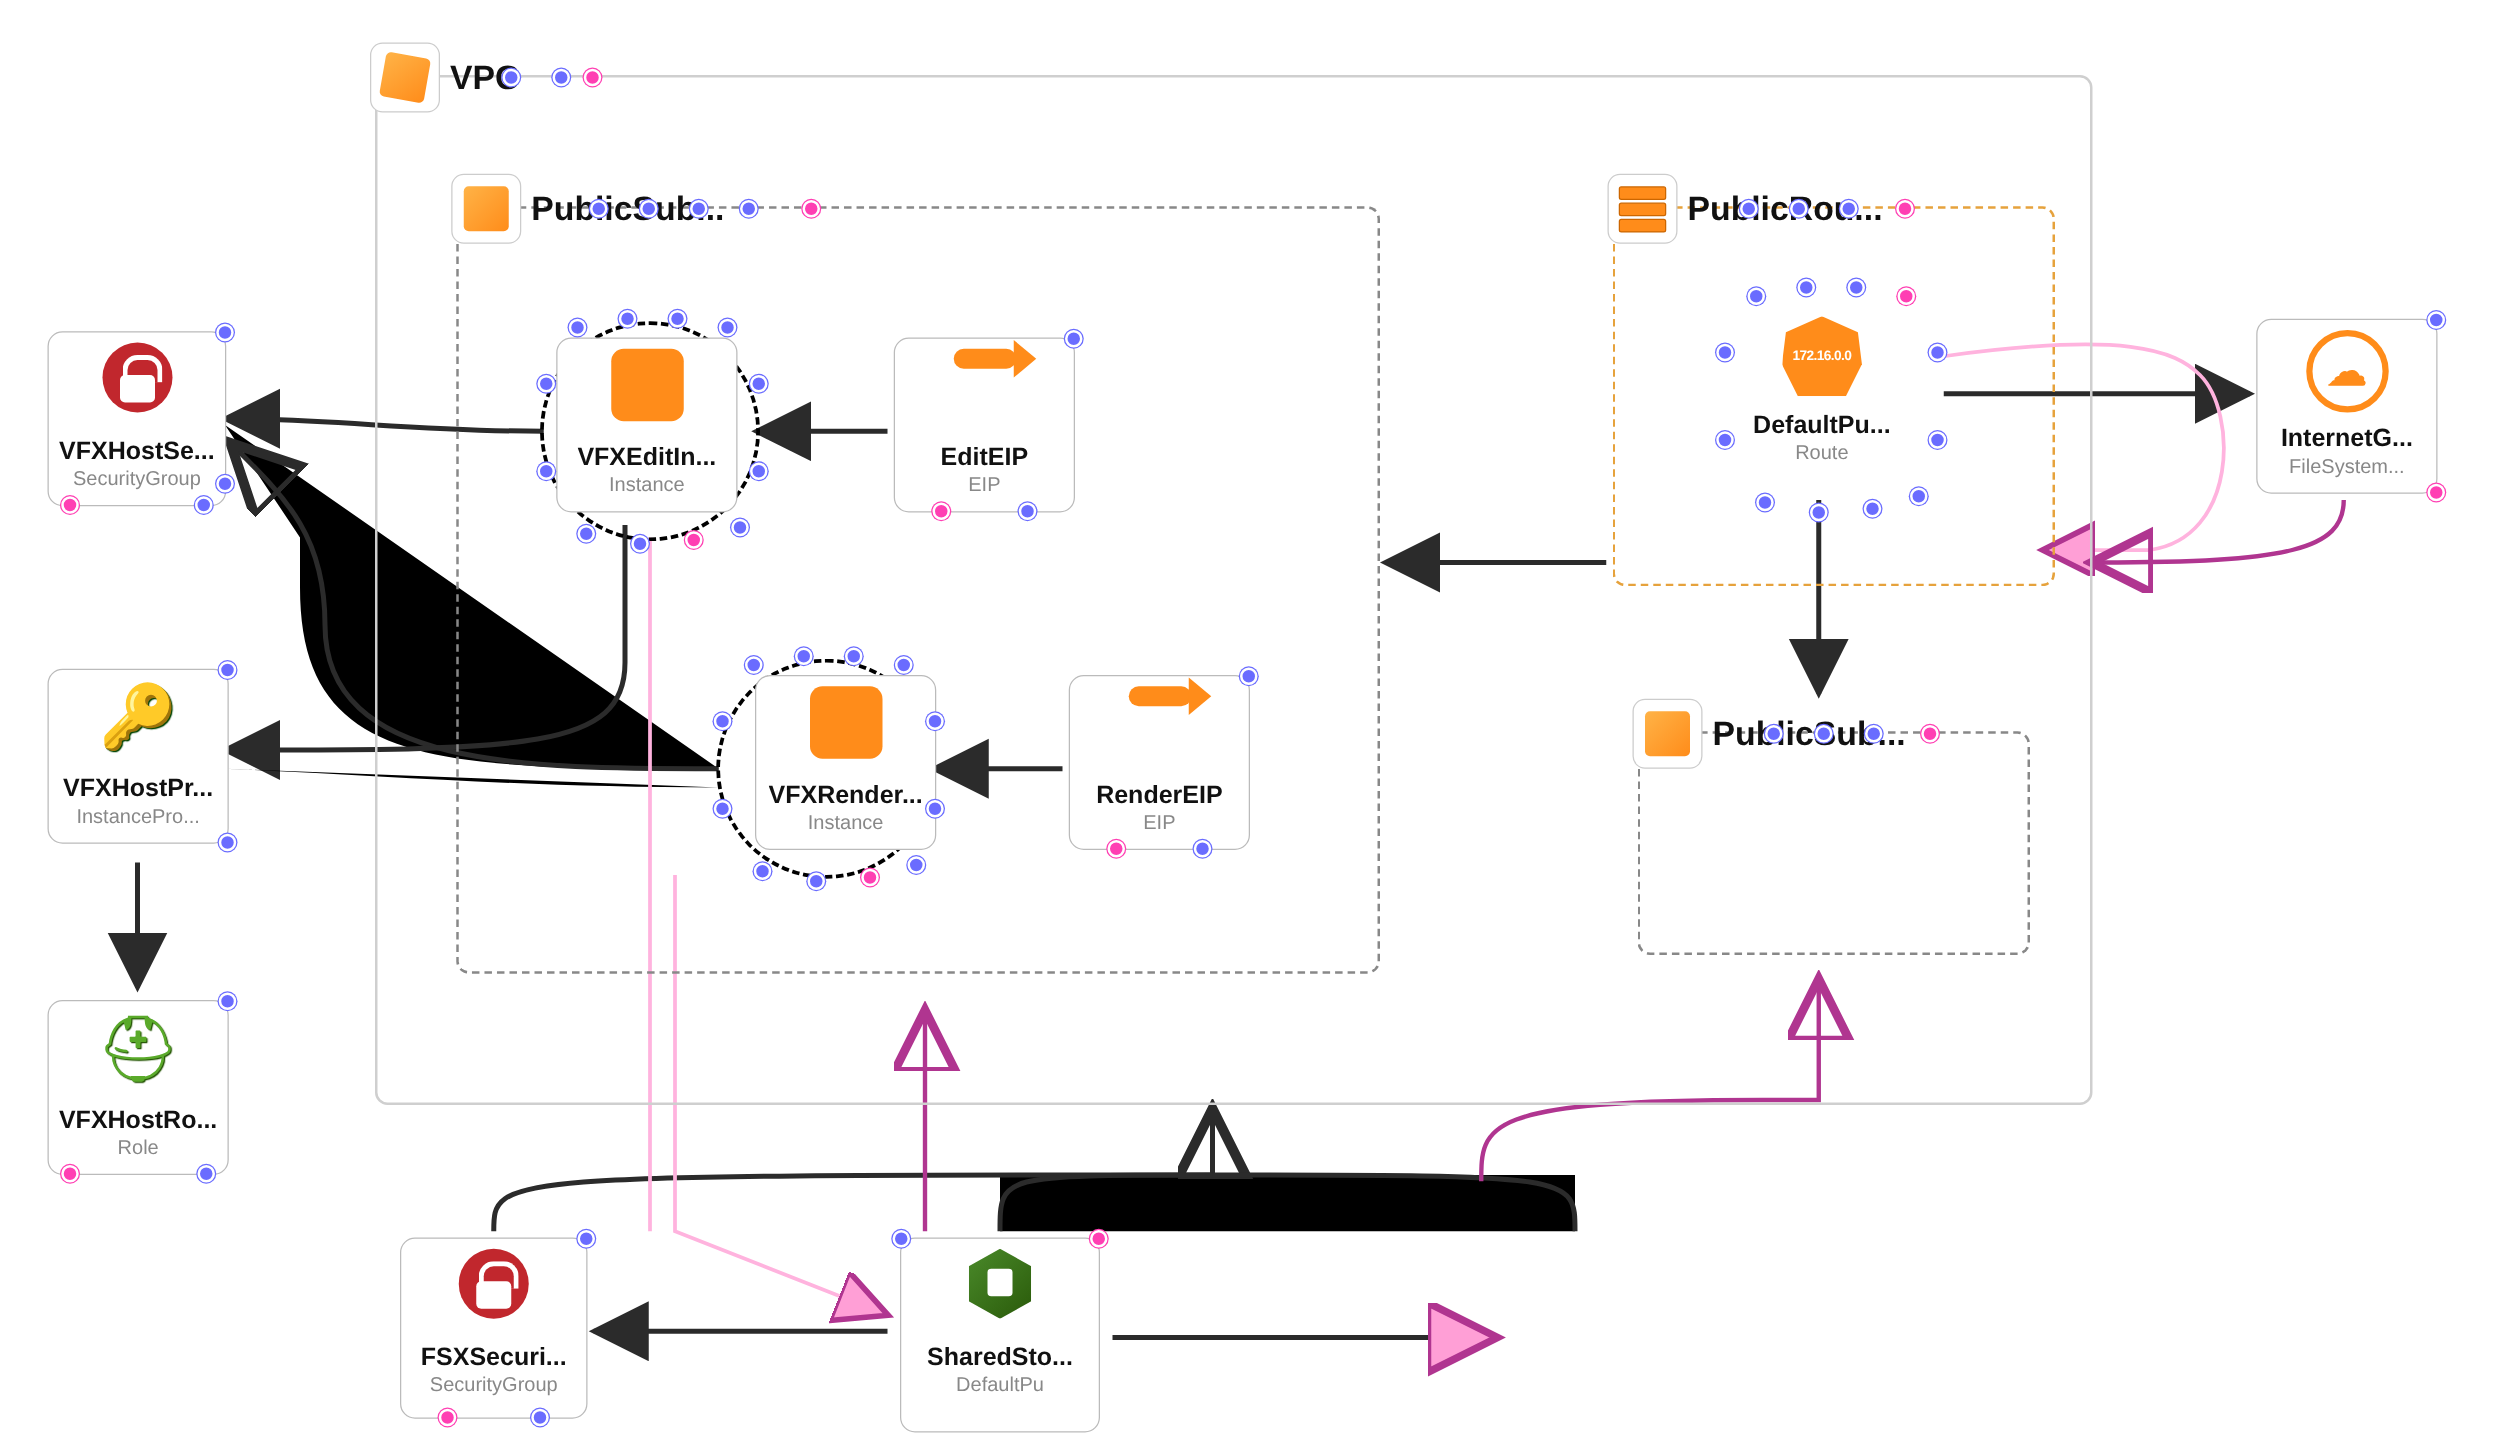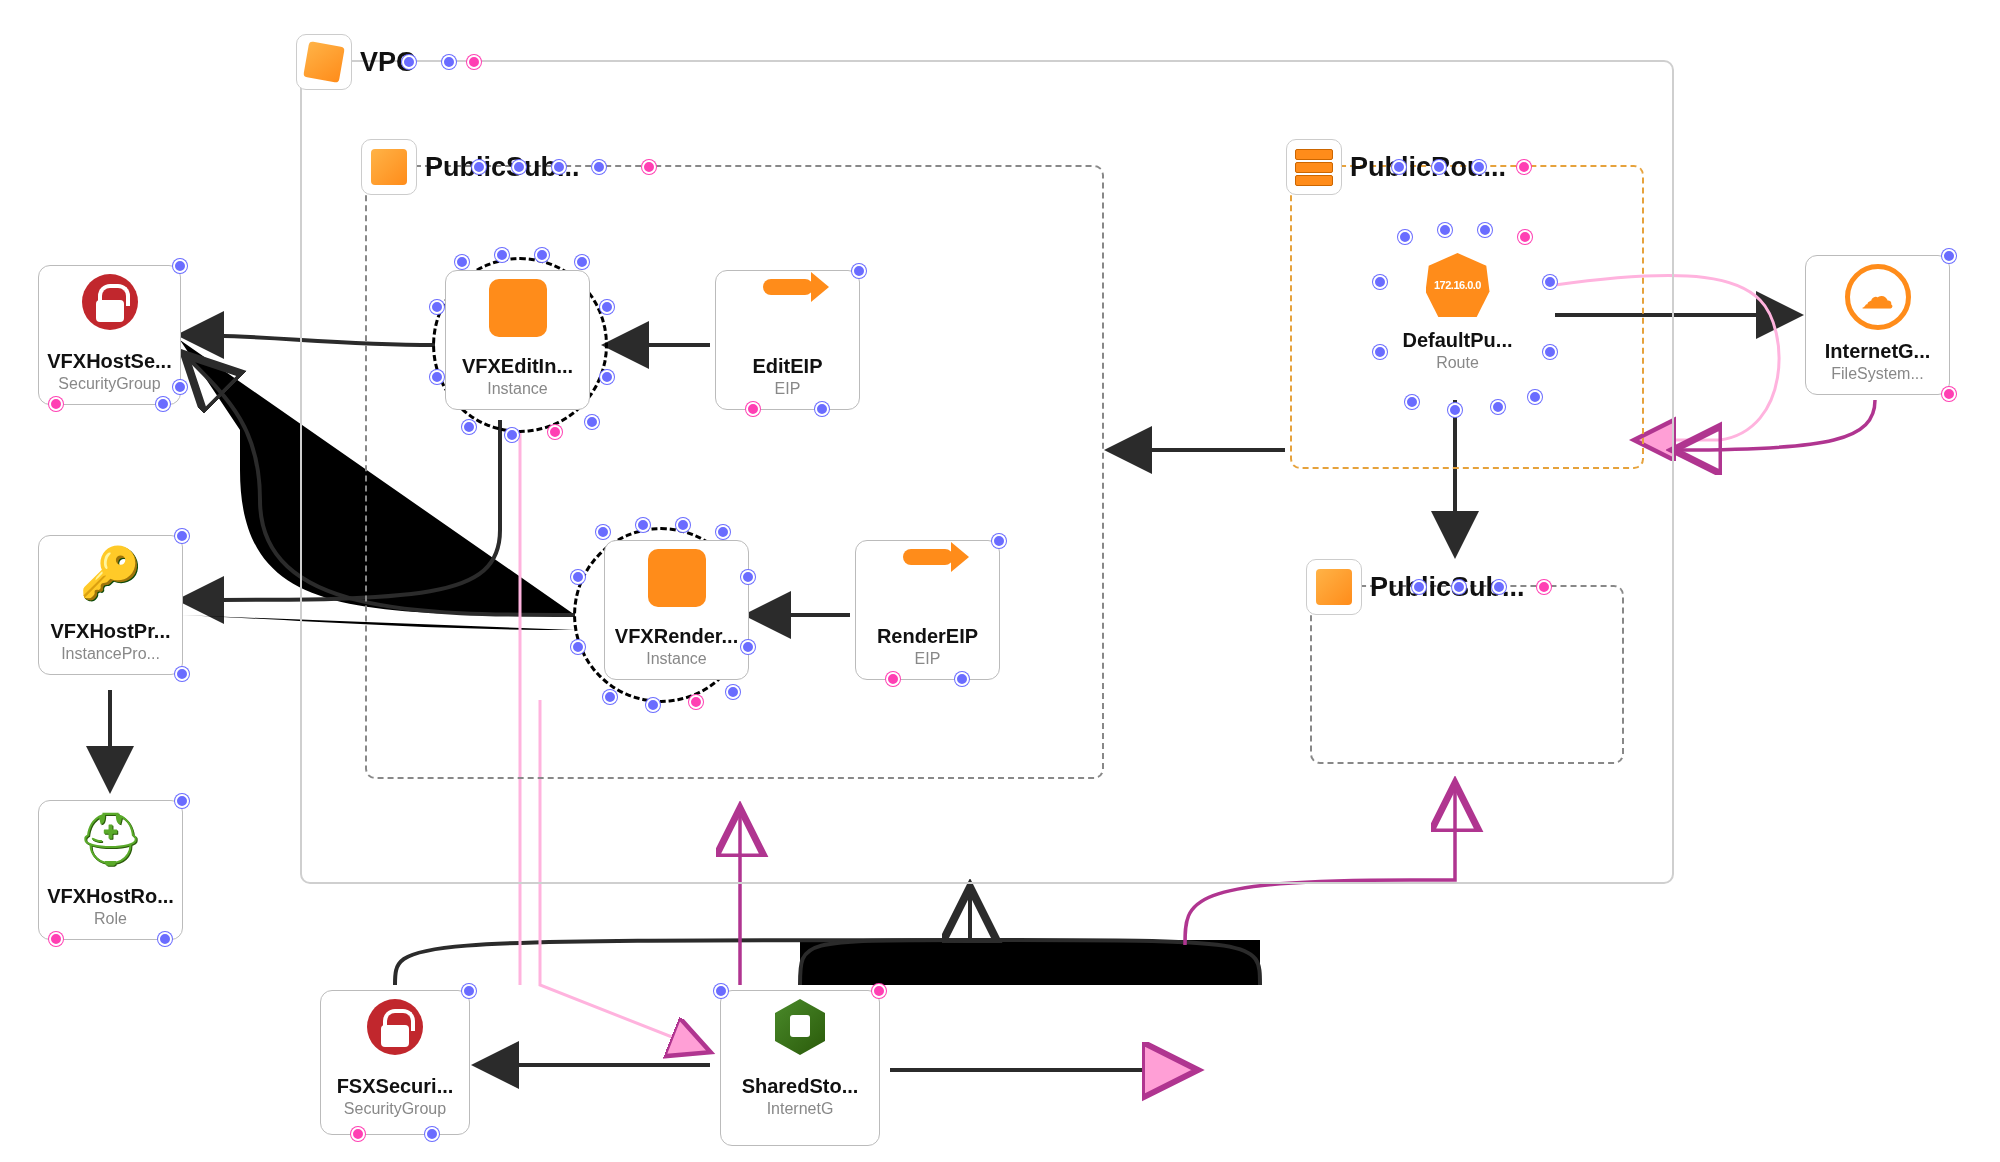--- a/index.html
+++ b/index.html
@@ -309,19 +309,19 @@
     <span class="port blue" style="right:-7px;top:-7px"></span>
     <span class="port pink" style="left:30px;bottom:-7px"></span>
     <span class="port blue" style="right:30px;bottom:-7px"></span>
   </div>
 
   <div class="node" style="left:720px;top:990px;width:160px;height:156px">
     <div class="iconwrap">
         <div class="ico-fsx"></div>
       </div>
     <div class="title">SharedSto...</div>
-    <div class="sub">InternetG</div>
+    <div class="sub">DefaultPu</div>
     <span class="port pink" style="right:-7px;top:-7px"></span>
     <span class="port blue" style="left:-7px;top:-7px"></span>
   </div>
 
 
 </div>
 
 </body></html>

